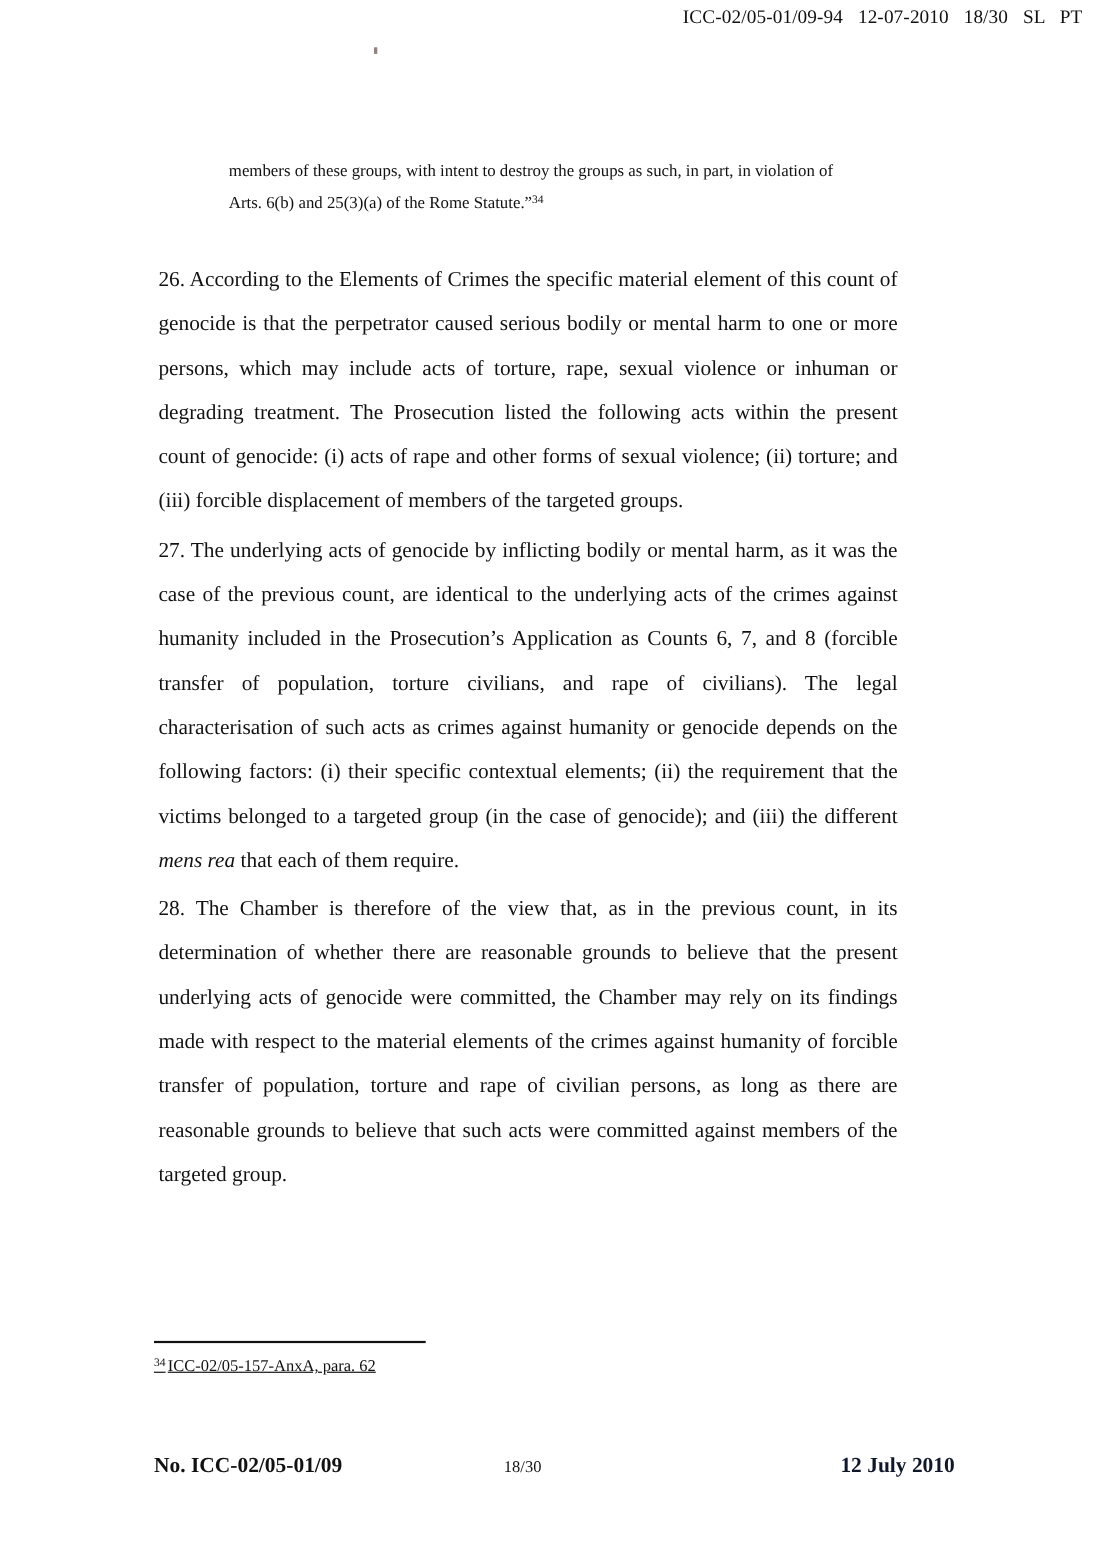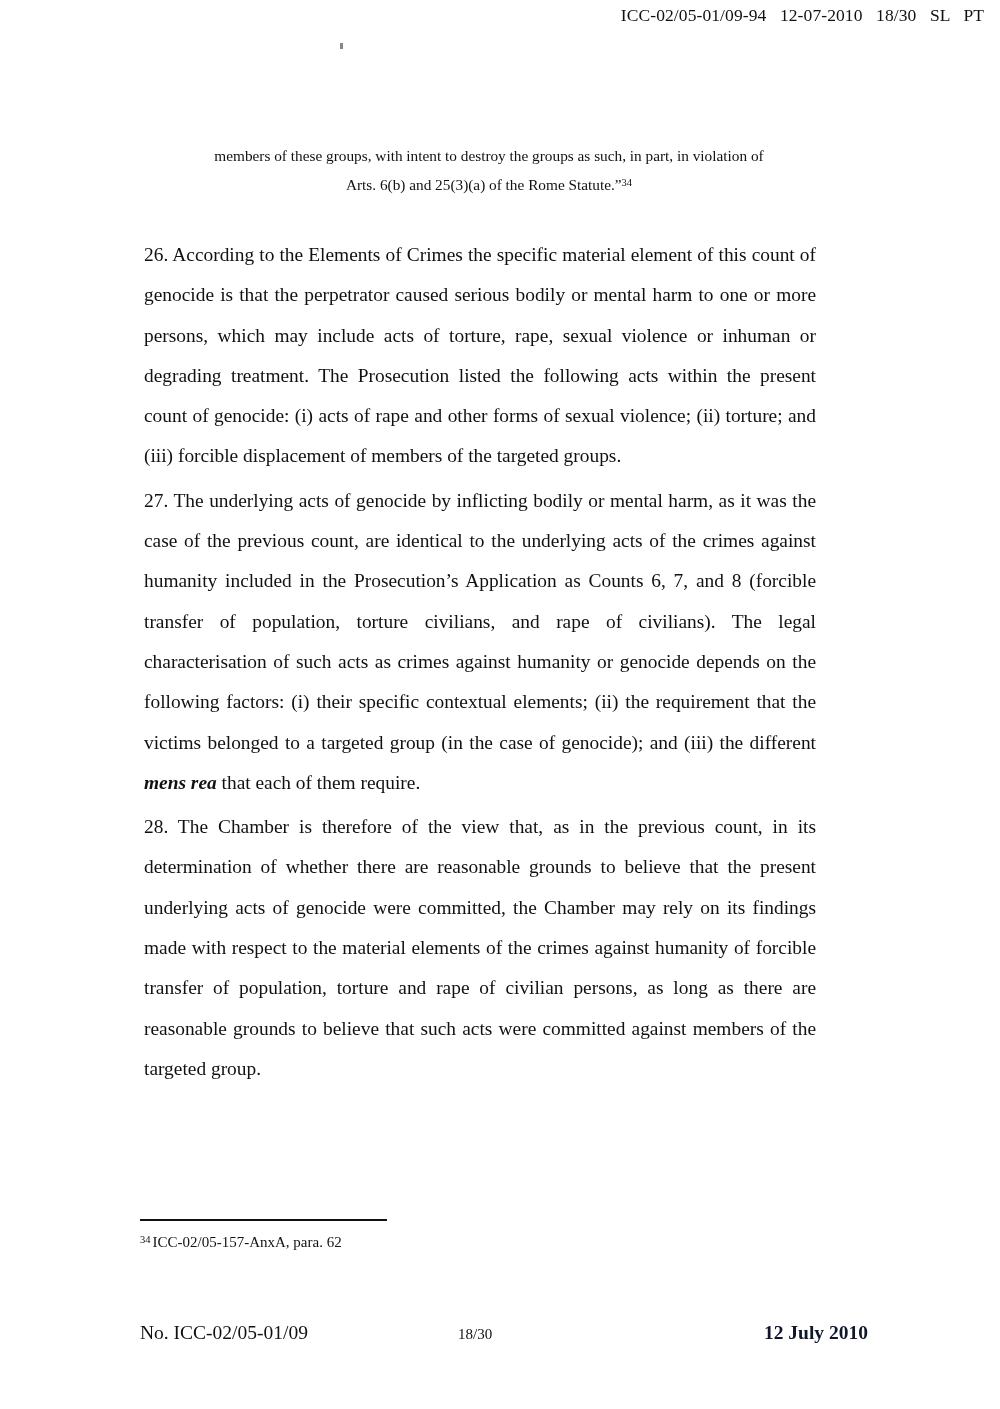--- a/index.html
+++ b/index.html
@@ -58,49 +58,50 @@
   }
 
   .blockquote {
     margin: 0;
     padding: 0;
     margin-left: 68px;
     margin-right: 50px;
     padding-top: 141px;
     font-size: 15.3px;
     line-height: 29px;
-    text-align: center;
+    text-align: left;
     color: #111;
   }
   .blockquote sup {
     font-size: 10.5px;
     vertical-align: 0.42em;
     line-height: 0;
   }
 
   p.para {
     margin: 4px;
     text-align: justify;
     text-justify: inter-word;
     font-size: 19.4px;
     line-height: 40.3px;
     color: #111;
     hyphens: none;
   }
   p.para.first { margin-top: 36px; }
   p.para + p.para { margin-top: 0; }
 
-  p.para em { font-style: italic; font-weight: bold; }
+  p.para em { font-style: italic; }
 
   
   .footnote-area {
     position: absolute;
     left: 140px;
     top: 1219px;
     width: 690px;
+    text-decoration: underline;
   }
   .footnote-rule {
     width: 247px;
     height: 2px;
     background: #111;
     margin: 0 0 11px 0;
   }
   .footnote {
     font-size: 15px;
     line-height: 20px;
@@ -119,21 +120,21 @@
     left: 140px;
     top: 1322px;
     width: 728px;
     height: 30px;
   }
   .footer-left {
     position: absolute;
     left: 0;
     top: 0;
     font-size: 19.5px;
-    font-weight: normal;
+    font-weight: bold;
     white-space: nowrap;
     color: #111;
   }
   .footer-center {
     position: absolute;
     left: 318px;
     top: 4px;
     font-size: 15px;
     color: #111;
     white-space: nowrap;

